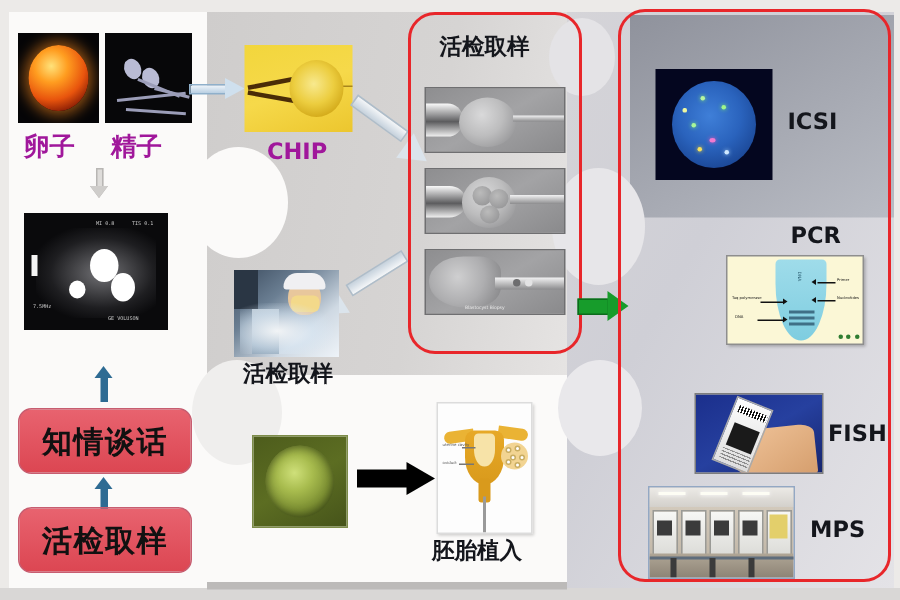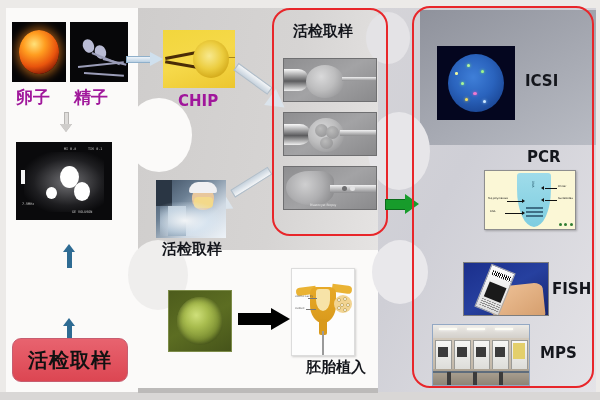--- a/index.html
+++ b/index.html
@@ -271,21 +271,21 @@
   .cap { position:absolute; font-weight:bold; white-space:nowrap; }
   .cap-purple { color:#a0179b; }
   .cap-dark   { color:#14161c; }
 
   .c-egg    { left: 16px;  top: 86px;  font-size:17px; }
   .c-sperm  { left: 74px;  top: 86px;  font-size:17px; }
   .c-ivf    { left: 10px;  top: 222px; font-size:15px; }
   .c-icsi   { left: 178px; top: 92px;  font-size:15px; }
   .c-freeze { left: 162px; top: 240px; font-size:15px; }
   .c-sel    { left: 160px; top: 356px; font-size:15px; }
-  .c-implant{ left: 306px; top: 358px; font-size:15px; }
+  .c-implant{ left: 288px; top: 358px; font-size:15px; }
   .c-bio    { left: 293px; top: 22px;  font-size:15px; }
   .c-gen    { left: 437px; top: 20px;  font-size:15px; }
   .c-fish   { left: 525px; top: 72px;  font-size:15px; }
   .c-pcr    { left: 527px; top: 148px; font-size:15px; }
   .c-chip   { left: 552px; top: 280px; font-size:15px; }
   .c-mps    { left: 540px; top: 344px; font-size:15px; }
 
   
   .arrow { position:absolute; }
 
@@ -389,20 +389,21 @@
     <div class="ultick" style="left:6px;top:60px;">7.5MHz</div>
     <div class="ultick" style="left:56px;top:68px;">GE VOLUSON</div>
   </div>
 
 
   <div class="av av-blue a-up1">
     <div class="shaft" style="top:8px;"></div>
     <div class="head" style="top:0;border-bottom:8px solid #2e6b93;"></div>
   </div>
 
+  <div class="pinkbox pb-1">知情谈话</div>
 
   <div class="av av-blue a-up2">
     <div class="shaft" style="top:8px;"></div>
     <div class="head" style="top:0;border-bottom:8px solid #2e6b93;"></div>
   </div>
 
   <div class="pinkbox pb-2">活检取样</div>
 
   <div class="arrow a-toicsi">
     <div class="sh"></div>

